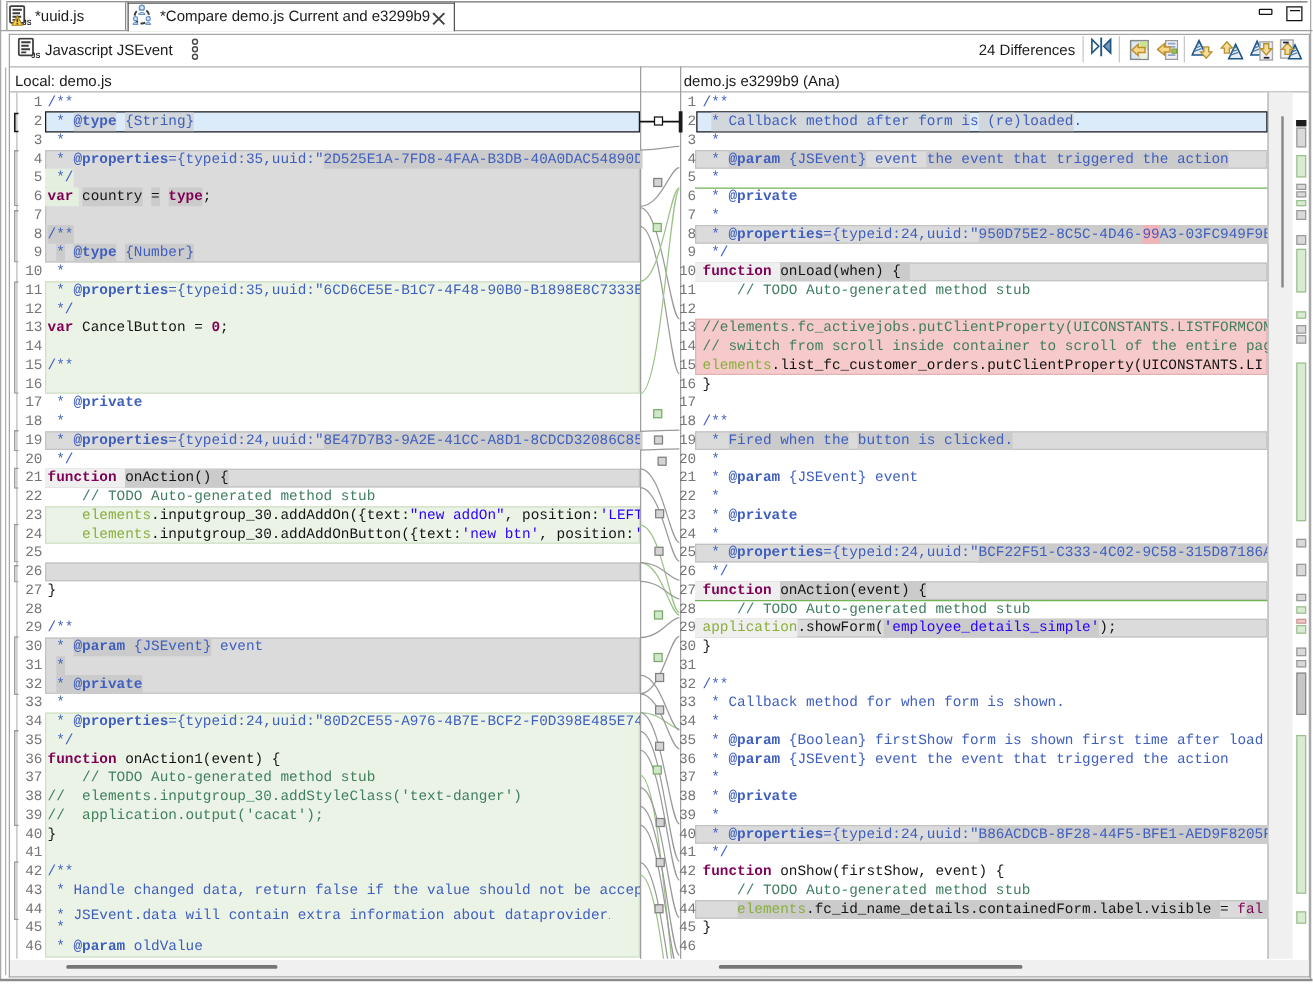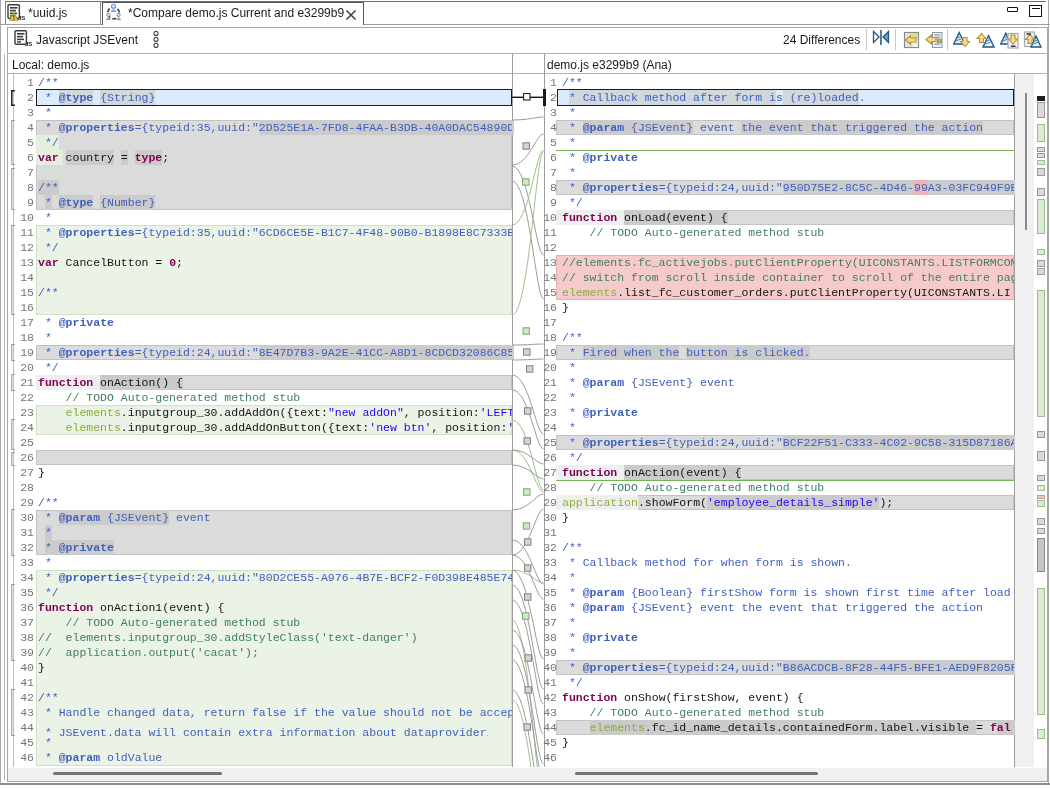--- a/index.html
+++ b/index.html
@@ -226,21 +226,21 @@
 <div class="ln" style="left:38px;top:750px;width:473.5px;overflow:hidden"><span style="color:#3F5FBF"> * </span><span style="color:#3F5FBF;font-weight:bold">@param</span><span style="color:#3F5FBF"> oldValue</span></div>
 <div class="ln" style="left:562px;top:75px;width:451.5px;overflow:hidden"><span style="color:#3F5FBF">/**</span></div>
 <div class="ln" style="left:562px;top:90px;width:451.5px;overflow:hidden"><span style="color:#3F5FBF"> * Callback method after form is (re)loaded.</span></div>
 <div class="ln" style="left:562px;top:105px;width:451.5px;overflow:hidden"><span style="color:#3F5FBF"> *</span></div>
 <div class="ln" style="left:562px;top:120px;width:451.5px;overflow:hidden"><span style="color:#3F5FBF"> * </span><span style="color:#3F5FBF;font-weight:bold">@param</span><span style="color:#3F5FBF"> {JSEvent} event the event that triggered the action</span></div>
 <div class="ln" style="left:562px;top:135px;width:451.5px;overflow:hidden"><span style="color:#3F5FBF"> *</span></div>
 <div class="ln" style="left:562px;top:150px;width:451.5px;overflow:hidden"><span style="color:#3F5FBF"> * </span><span style="color:#3F5FBF;font-weight:bold">@private</span></div>
 <div class="ln" style="left:562px;top:165px;width:451.5px;overflow:hidden"><span style="color:#3F5FBF"> *</span></div>
 <div class="ln" style="left:562px;top:180px;width:451.5px;overflow:hidden"><span style="color:#3F5FBF"> * </span><span style="color:#3F5FBF;font-weight:bold">@properties</span><span style="color:#3F5FBF">={typeid:24,uuid:"950D75E2-8C5C-4D46-99A3-03FC949F9B9"}</span></div>
 <div class="ln" style="left:562px;top:195px;width:451.5px;overflow:hidden"><span style="color:#3F5FBF"> */</span></div>
-<div class="ln" style="left:562px;top:210px;width:451.5px;overflow:hidden"><span style="color:#7F0055;font-weight:bold">function</span><span style="color:#141414"> onLoad(event) {</span></div>
+<div class="ln" style="left:562px;top:210px;width:451.5px;overflow:hidden"><span style="color:#7F0055;font-weight:bold">function</span><span style="color:#141414"> onLoad(when) {</span></div>
 <div class="ln" style="left:562px;top:225px;width:451.5px;overflow:hidden"><span style="color:#3F7F5F">    // TODO Auto-generated method stub</span></div>
 <div class="ln" style="left:562px;top:255px;width:451.5px;overflow:hidden"><span style="color:#3F7F5F">//elements.fc_activejobs.putClientProperty(UICONSTANTS.LISTFORMCOM</span></div>
 <div class="ln" style="left:562px;top:270px;width:451.5px;overflow:hidden"><span style="color:#3F7F5F">// switch from scroll inside container to scroll of the entire pag</span></div>
 <div class="ln" style="left:562px;top:285px;width:451.5px;overflow:hidden"><span style="color:#8aaf3c">elements</span><span style="color:#141414">.list_fc_customer_orders.putClientProperty(UICONSTANTS.LI</span></div>
 <div class="ln" style="left:562px;top:300px;width:451.5px;overflow:hidden"><span style="color:#141414">}</span></div>
 <div class="ln" style="left:562px;top:330px;width:451.5px;overflow:hidden"><span style="color:#3F5FBF">/**</span></div>
 <div class="ln" style="left:562px;top:345px;width:451.5px;overflow:hidden"><span style="color:#3F5FBF"> * Fired when the button is clicked.</span></div>
 <div class="ln" style="left:562px;top:360px;width:451.5px;overflow:hidden"><span style="color:#3F5FBF"> *</span></div>
 <div class="ln" style="left:562px;top:375px;width:451.5px;overflow:hidden"><span style="color:#3F5FBF"> * </span><span style="color:#3F5FBF;font-weight:bold">@param</span><span style="color:#3F5FBF"> {JSEvent} event</span></div>
 <div class="ln" style="left:562px;top:390px;width:451.5px;overflow:hidden"><span style="color:#3F5FBF"> *</span></div>
@@ -257,21 +257,21 @@
 <div class="ln" style="left:562px;top:570px;width:451.5px;overflow:hidden"><span style="color:#3F5FBF"> *</span></div>
 <div class="ln" style="left:562px;top:585px;width:451.5px;overflow:hidden"><span style="color:#3F5FBF"> * </span><span style="color:#3F5FBF;font-weight:bold">@param</span><span style="color:#3F5FBF"> {Boolean} firstShow form is shown first time after load</span></div>
 <div class="ln" style="left:562px;top:600px;width:451.5px;overflow:hidden"><span style="color:#3F5FBF"> * </span><span style="color:#3F5FBF;font-weight:bold">@param</span><span style="color:#3F5FBF"> {JSEvent} event the event that triggered the action</span></div>
 <div class="ln" style="left:562px;top:615px;width:451.5px;overflow:hidden"><span style="color:#3F5FBF"> *</span></div>
 <div class="ln" style="left:562px;top:630px;width:451.5px;overflow:hidden"><span style="color:#3F5FBF"> * </span><span style="color:#3F5FBF;font-weight:bold">@private</span></div>
 <div class="ln" style="left:562px;top:645px;width:451.5px;overflow:hidden"><span style="color:#3F5FBF"> *</span></div>
 <div class="ln" style="left:562px;top:660px;width:451.5px;overflow:hidden"><span style="color:#3F5FBF"> * </span><span style="color:#3F5FBF;font-weight:bold">@properties</span><span style="color:#3F5FBF">={typeid:24,uuid:"B86ACDCB-8F28-44F5-BFE1-AED9F8205FB"}</span></div>
 <div class="ln" style="left:562px;top:675px;width:451.5px;overflow:hidden"><span style="color:#3F5FBF"> */</span></div>
 <div class="ln" style="left:562px;top:690px;width:451.5px;overflow:hidden"><span style="color:#7F0055;font-weight:bold">function</span><span style="color:#141414"> onShow(firstShow, event) {</span></div>
 <div class="ln" style="left:562px;top:705px;width:451.5px;overflow:hidden"><span style="color:#3F7F5F">    // TODO Auto-generated method stub</span></div>
-<div class="ln" style="left:562px;top:720px;width:451.5px;overflow:hidden"><span style="color:#141414">    </span><span style="color:#8aaf3c">elements</span><span style="color:#141414">.fc_id_name_details.containedForm.label.visible = </span><span style="color:#7F0055;font-weight:bold">fal</span></div>
+<div class="ln" style="left:562px;top:720px;width:451.5px;overflow:hidden"><span style="color:#141414">    </span><span style="color:#8aaf3c">elements</span><span style="color:#141414">.fc_id_name_details.containedForm.label.visible = </span><span style="color:#7F0055;font-weight:normal">fal</span></div>
 <div class="ln" style="left:562px;top:735px;width:451.5px;overflow:hidden"><span style="color:#141414">}</span></div>
 <div class="num" style="left:0px;top:75px;width:34px">1</div>
 <div class="num" style="left:522.5px;top:75px;width:34.5px">1</div>
 <div class="num" style="left:0px;top:90px;width:34px">2</div>
 <div class="num" style="left:522.5px;top:90px;width:34.5px">2</div>
 <div class="num" style="left:0px;top:105px;width:34px">3</div>
 <div class="num" style="left:522.5px;top:105px;width:34.5px">3</div>
 <div class="num" style="left:0px;top:120px;width:34px">4</div>
 <div class="num" style="left:522.5px;top:120px;width:34.5px">4</div>
 <div class="num" style="left:0px;top:135px;width:34px">5</div>

